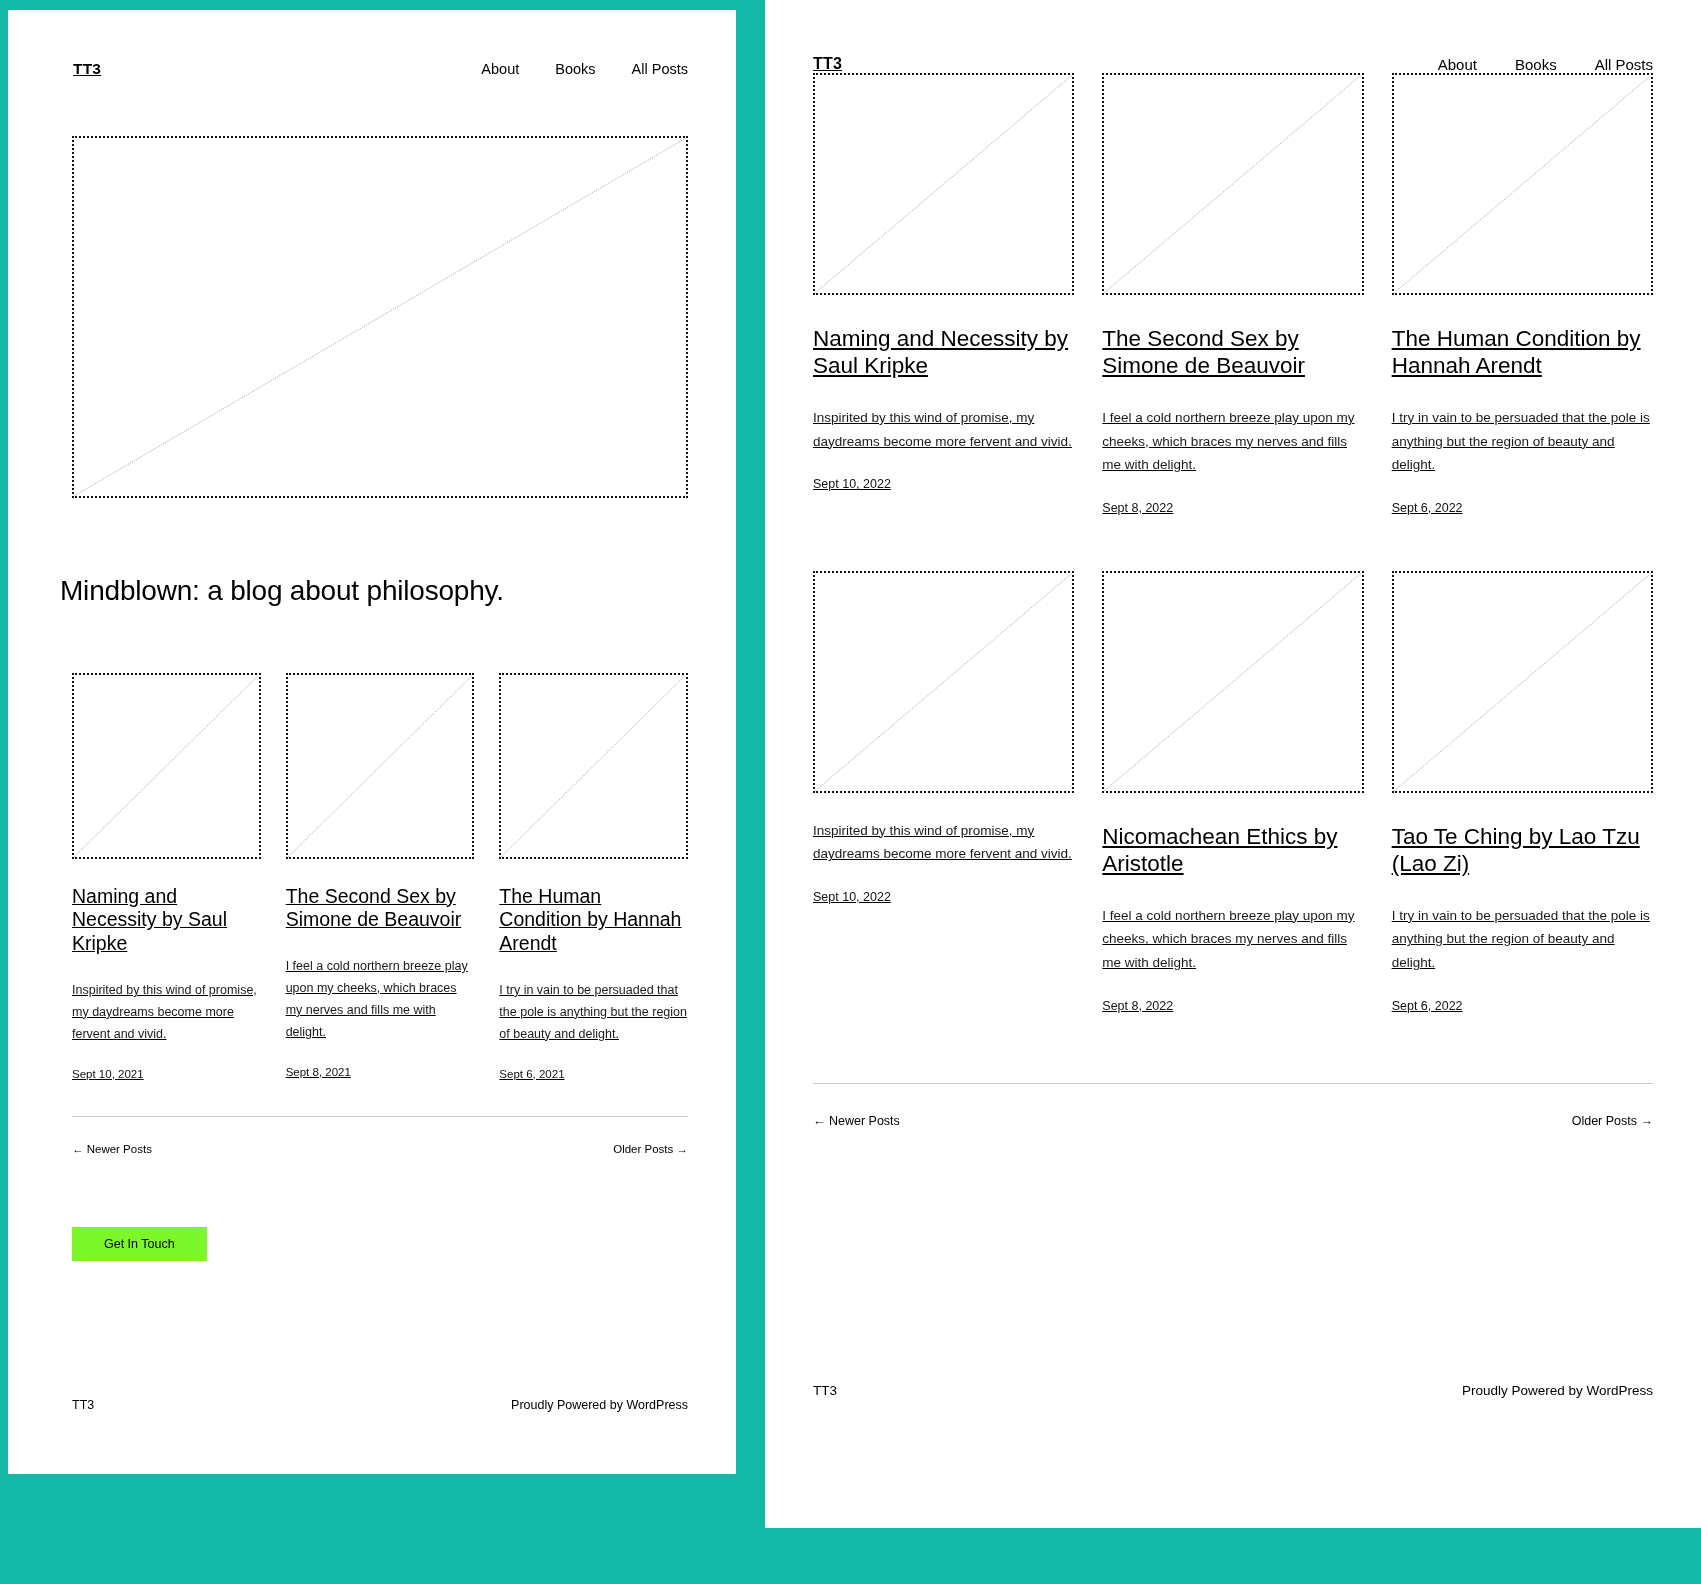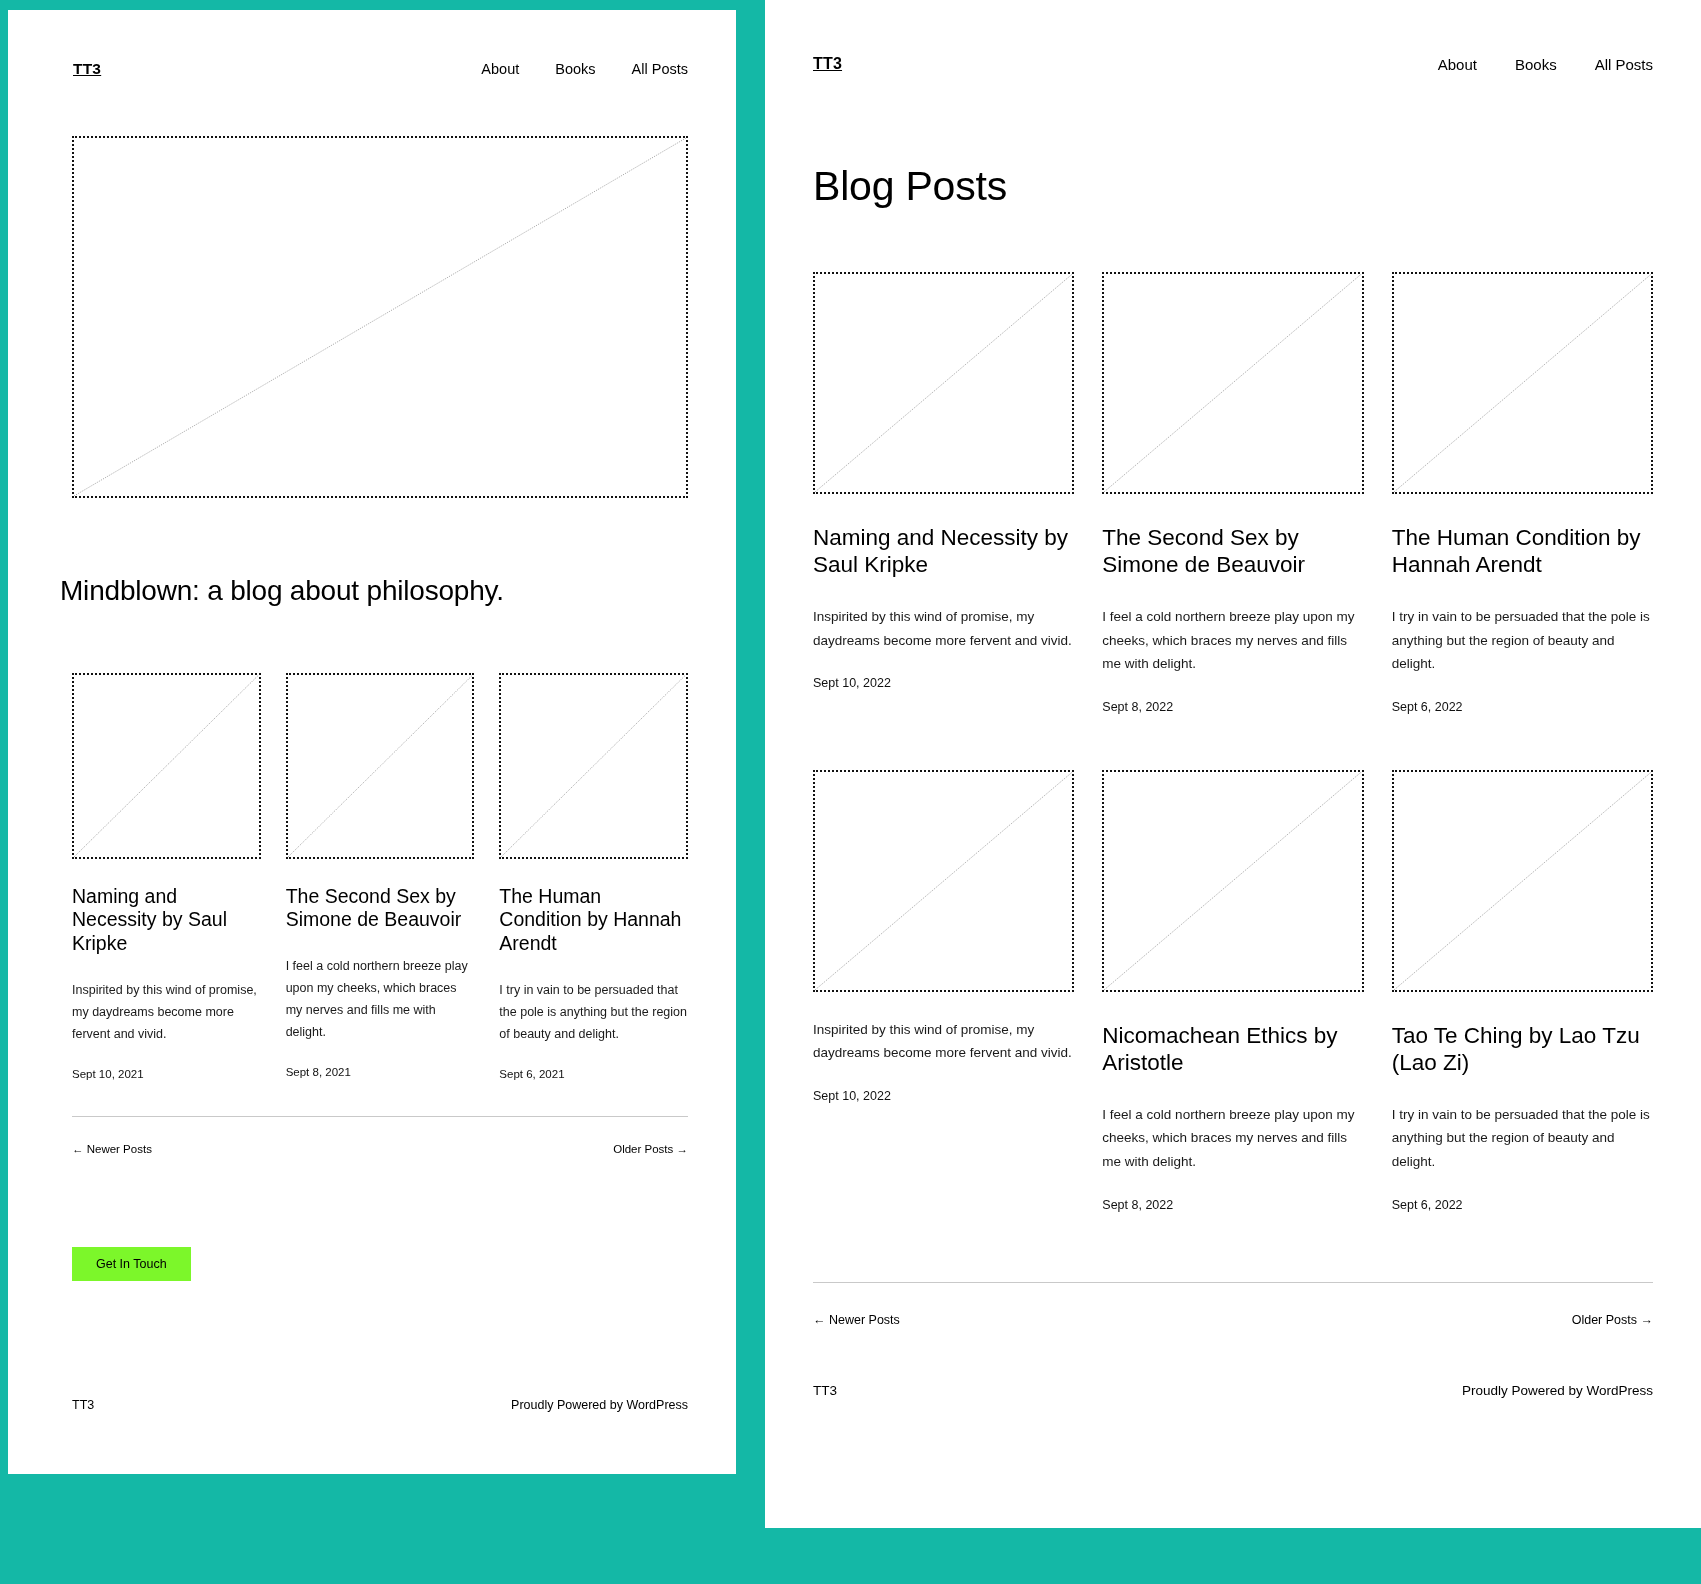--- a/index.html
+++ b/index.html
@@ -95,21 +95,21 @@
   .panel-left .posts-grid {
     margin: 65px 48px 0 64px;
     column-gap: 25px;
   }
   .panel-right .posts-grid {
     margin: 0 48px 0 48px;
     column-gap: 28px;
     row-gap: 56px;
   }
 
-  .post-card { display: flex; flex-direction: column; }
+  .post-card { display: flex; flex-direction: column; text-decoration: underline; }
 
   .panel-left  .post-thumb { height: 186px; }
   .panel-right .post-thumb { height: 222px; }
 
   .post-title {
     font-weight: 400;
     color: #000;
     line-height: 1.22;
   }
   .panel-left  .post-title { font-size: 19.5px; margin-top: 26px; }
@@ -143,22 +143,21 @@
   
   .cta { margin: 72px 48px 0 64px; }
   .cta-title {
     font-size: 23px;
     font-weight: 400;
     color: #000;
     line-height: 1.25;
   }
   .cta-button {
     display: inline-block;
-    margin-top: 20px;
-    padding: 10px 24px;
+    padding: 10px 32px;
     background: #7CF72A;
     border: none;
     color: #000;
     font-size: 12.5px;
     font-family: "Liberation Sans", sans-serif;
     cursor: pointer;
   }
 
   
   .site-footer {
@@ -273,21 +272,20 @@
 
       <header class="site-header">
         <a class="brand" href="#">TT3</a>
         <nav class="nav">
           <a class="nav-link" href="#">About</a>
           <a class="nav-link" href="#">Books</a>
           <a class="nav-link" href="#">All Posts</a>
         </nav>
       </header>
 
-      <h1 class="page-heading">Blog Posts</h1>
 
       <div class="posts-grid">
 
         <article class="post-card">
           <div class="ph post-thumb">
             <svg viewBox="0 0 100 100" preserveAspectRatio="none" aria-hidden="true">
               <line x1="0" y1="100" x2="100" y2="0" stroke="#111" stroke-width="0.35" stroke-dasharray="1.2 1.2" vector-effect="non-scaling-stroke"></line>
             </svg>
           </div>
           <h2 class="post-title">Naming and Necessity by Saul Kripke</h2>

